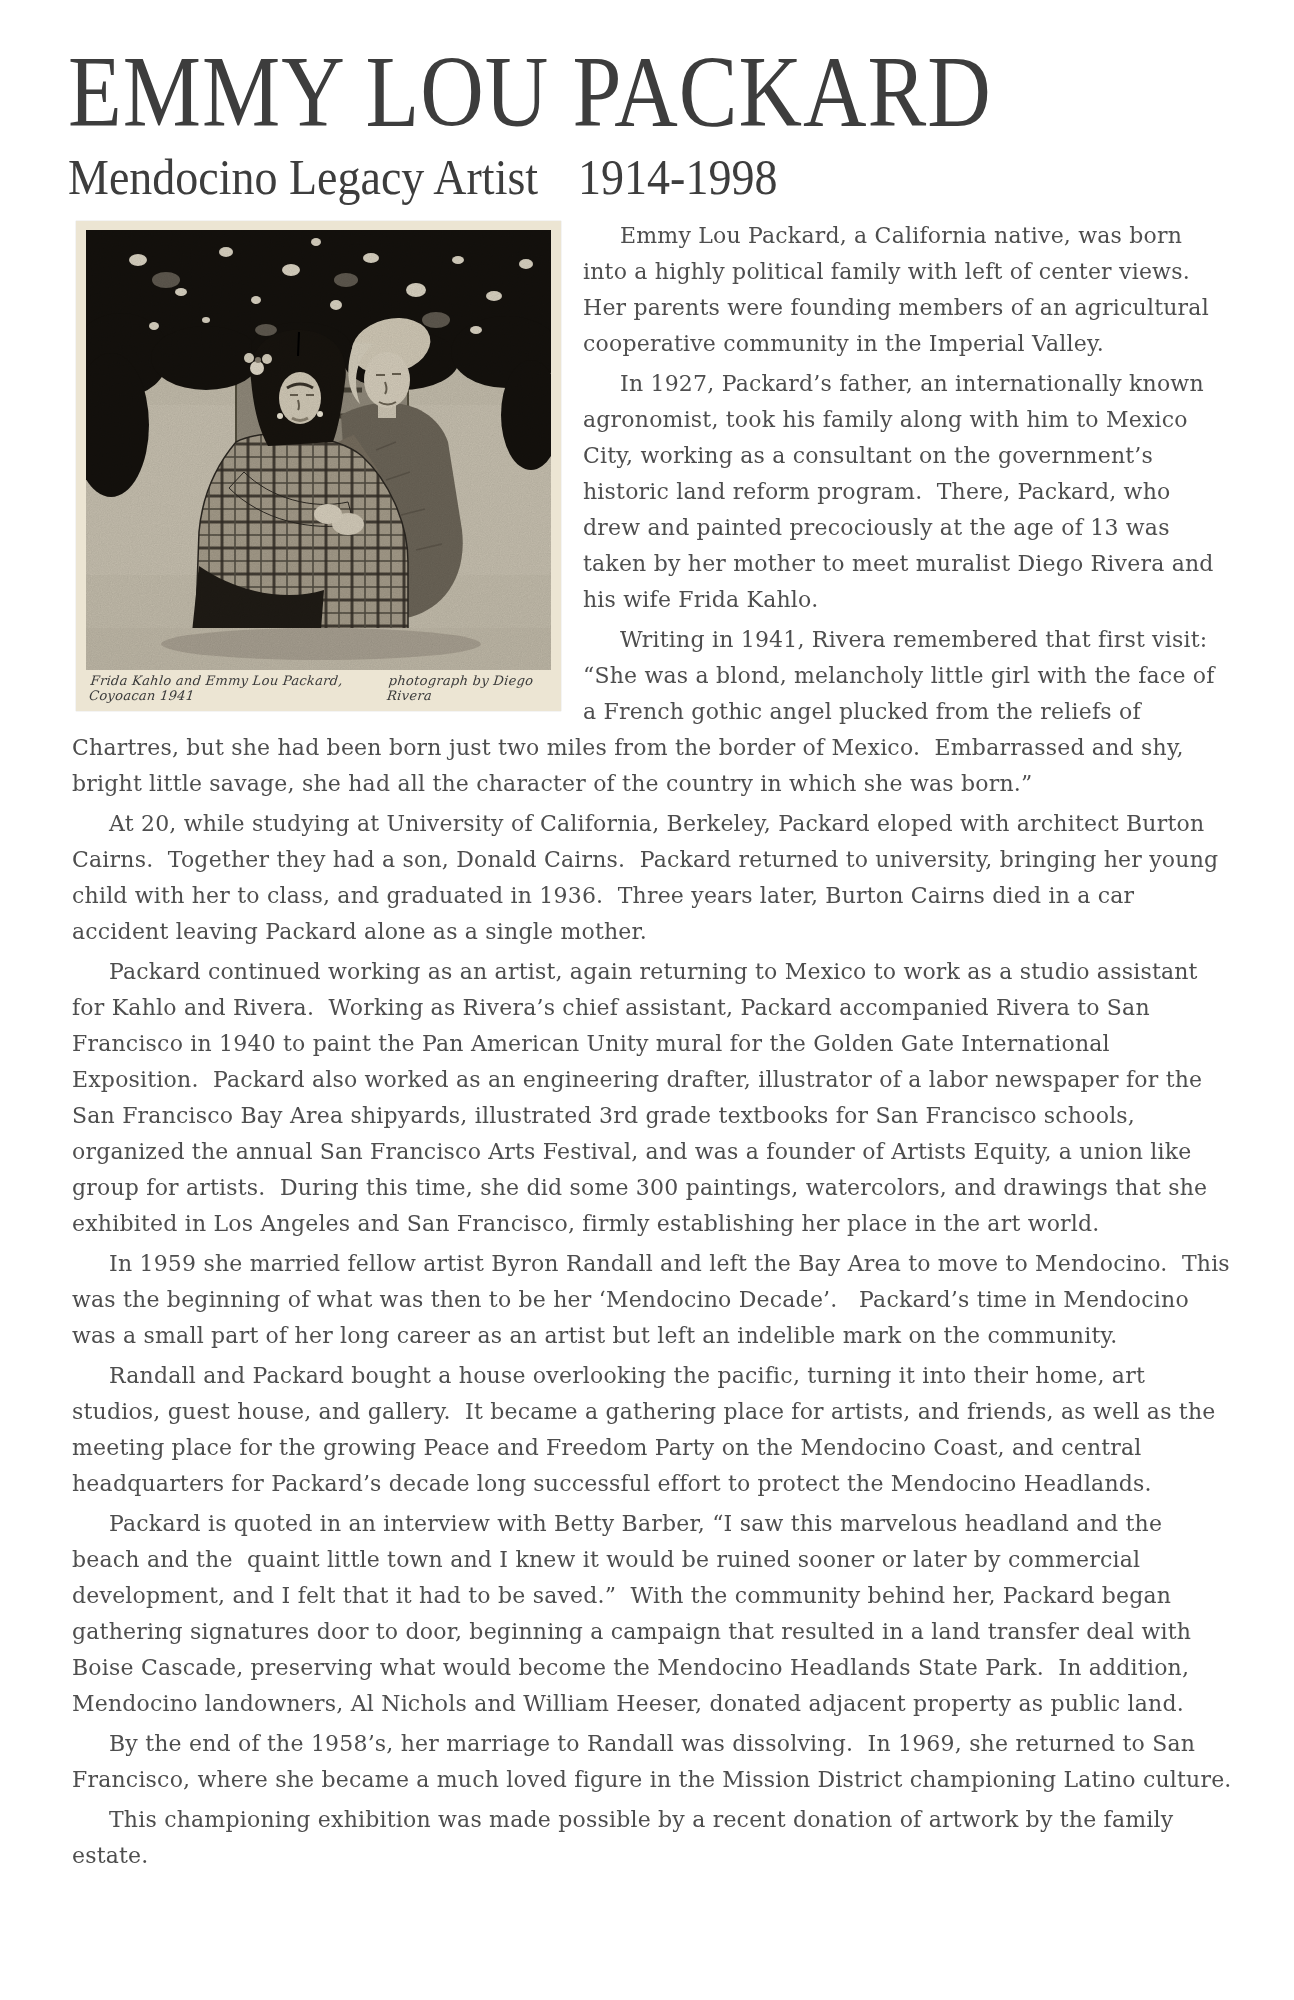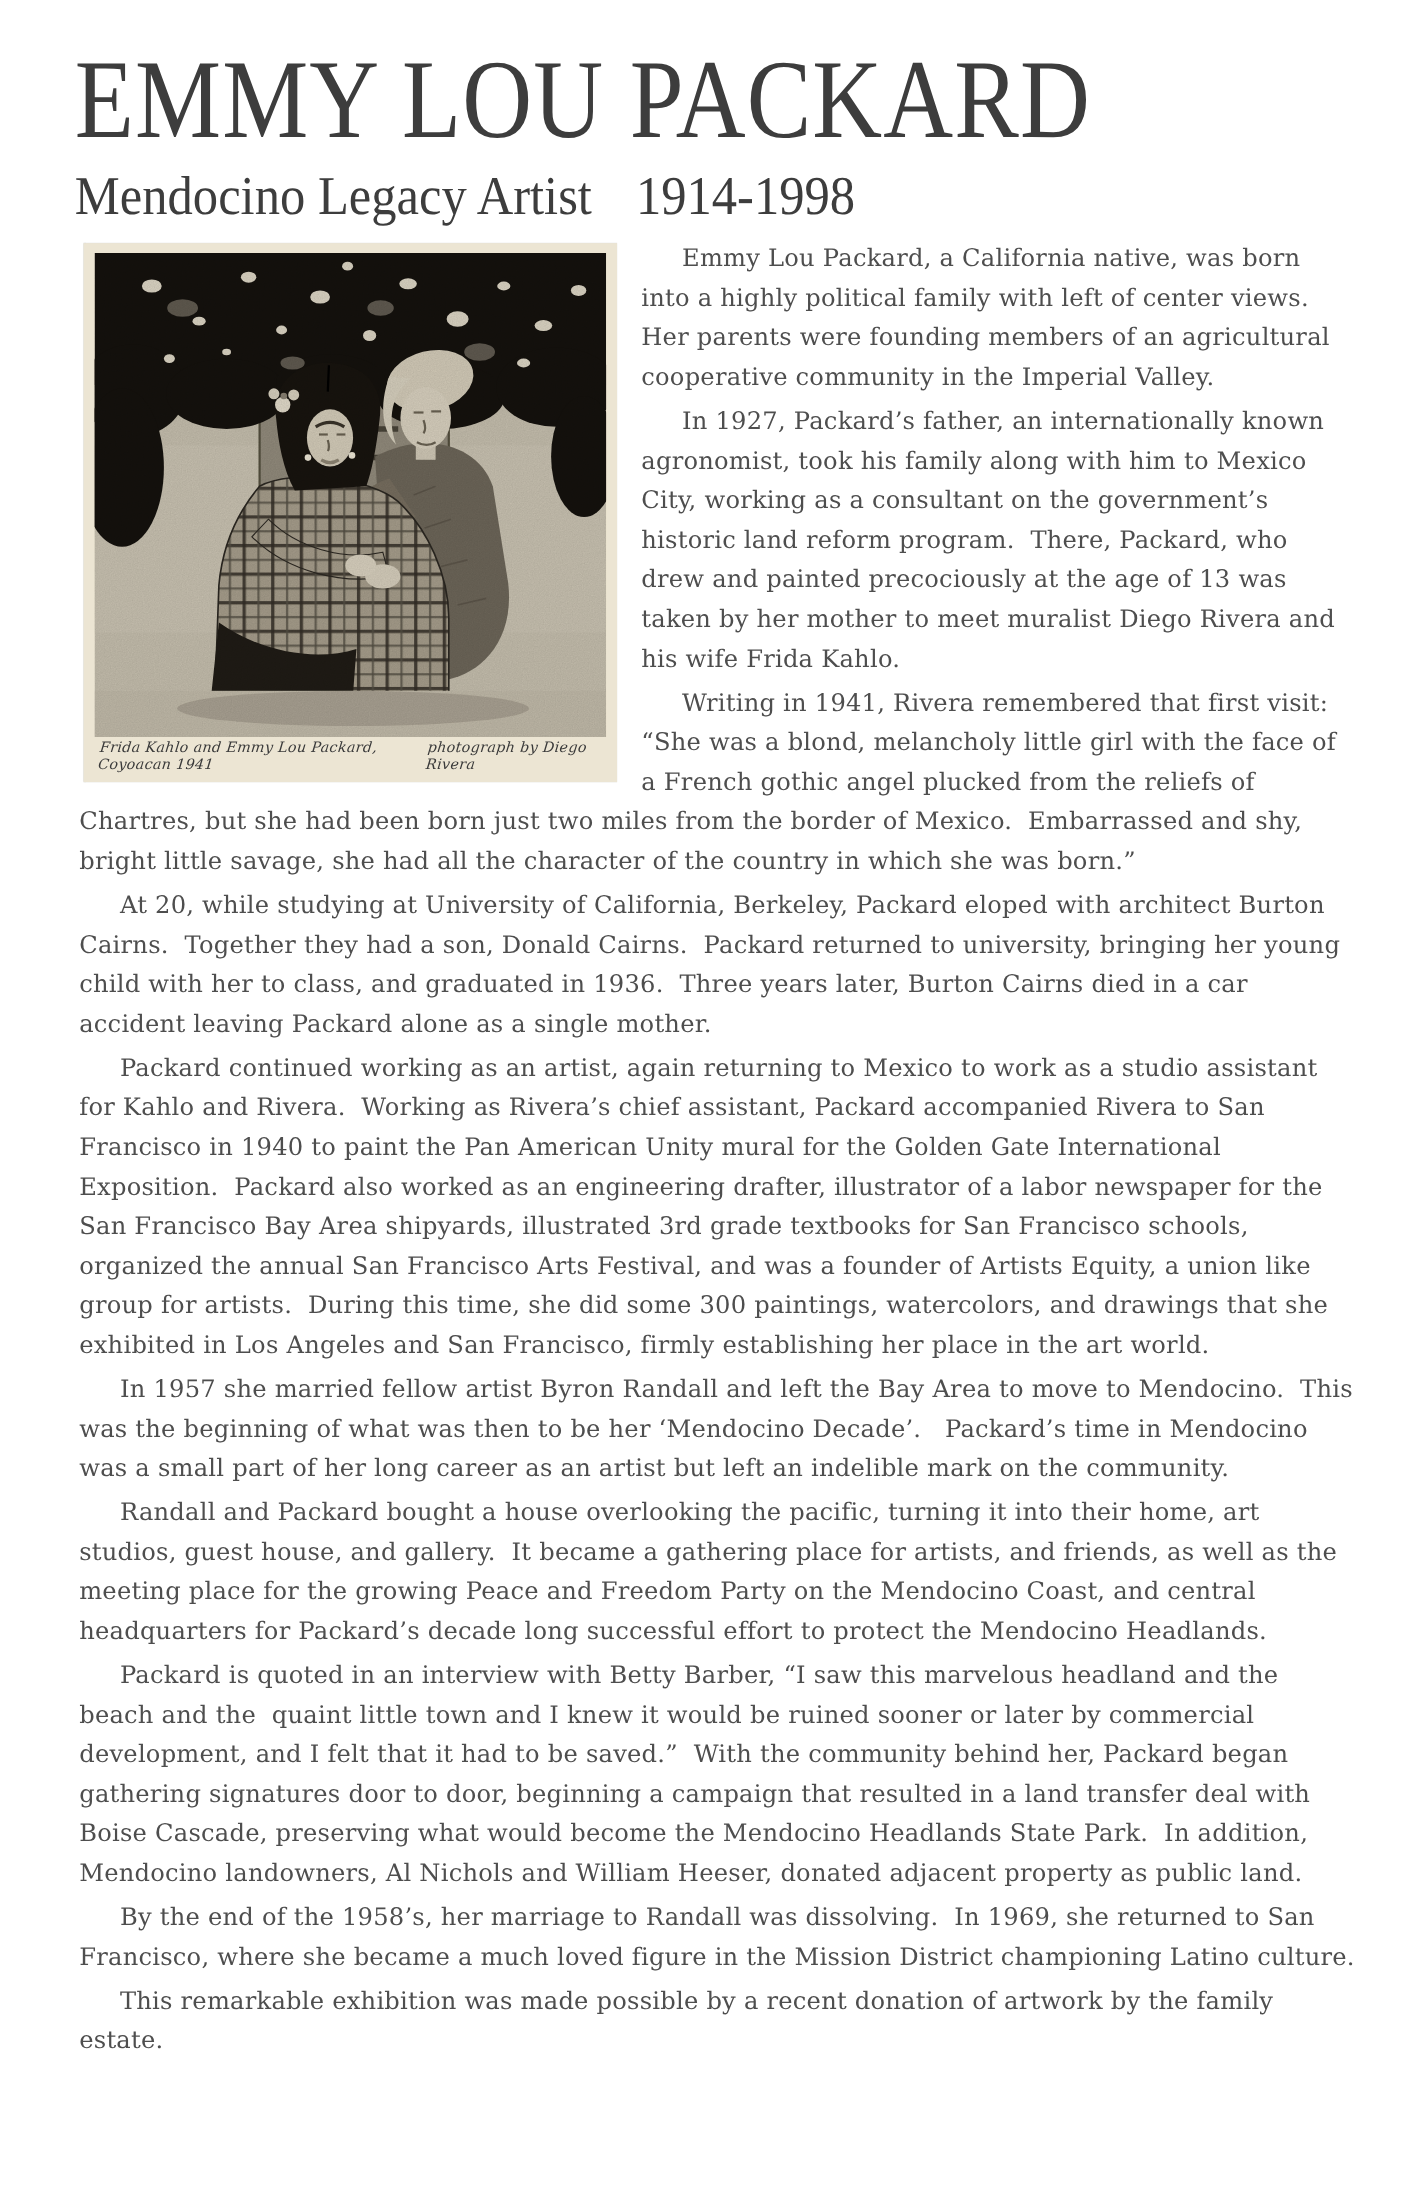--- a/index.html
+++ b/index.html
@@ -224,20 +224,20 @@
         <span class="cap-left">Frida Kahlo and Emmy Lou Packard, Coyoacan 1941</span>
         <span class="cap-right">photograph by Diego Rivera</span>
       </figcaption>
     </figure>
 
     <p>Emmy Lou Packard, a California native, was born into a highly political family with left of center views.  Her parents were founding members of an agricultural cooperative community in the Imperial Valley.</p>
     <p>In 1927, Packard’s father, an internationally known agronomist, took his family along with him to Mexico City, working as a consultant on the government’s historic land reform program.  There, Packard, who drew and painted precociously at the age of 13 was taken by her mother to meet muralist Diego Rivera and his wife Frida Kahlo.</p>
     <p>Writing in 1941, Rivera remembered that first visit: “She was a blond, melancholy little girl with the face of a French gothic angel plucked from the reliefs of Chartres, but she had been born just two miles from the border of Mexico.  Embarrassed and shy, bright little savage, she had all the character of the country in which she was born.”</p>
     <p>At 20, while studying at University of California, Berkeley, Packard eloped with architect Burton Cairns.  Together they had a son, Donald Cairns.  Packard returned to university, bringing her young child with her to class, and graduated in 1936.  Three years later, Burton Cairns died in a car accident leaving Packard alone as a single mother.</p>
     <p>Packard continued working as an artist, again returning to Mexico to work as a studio assistant for Kahlo and Rivera.  Working as Rivera’s chief assistant, Packard accompanied Rivera to San Francisco in 1940 to paint the Pan American Unity mural for the Golden Gate International Exposition.  Packard also worked as an engineering drafter, illustrator of a labor newspaper for the San Francisco Bay Area shipyards, illustrated 3rd grade textbooks for San Francisco schools, organized the annual San Francisco Arts Festival, and was a founder of Artists Equity, a union like group for artists.  During this time, she did some 300 paintings, watercolors, and drawings that she exhibited in Los Angeles and San Francisco, firmly establishing her place in the art world.</p>
-    <p>In 1957 she married fellow artist Byron Randall and left the Bay Area to move to Mendocino.  This was the beginning of what was then to be her ‘Mendocino Decade’.   Packard’s time in Mendocino was a small part of her long career as an artist but left an indelible mark on the community.</p>
+    <p>In 1959 she married fellow artist Byron Randall and left the Bay Area to move to Mendocino.  This was the beginning of what was then to be her ‘Mendocino Decade’.   Packard’s time in Mendocino was a small part of her long career as an artist but left an indelible mark on the community.</p>
     <p>Randall and Packard bought a house overlooking the pacific, turning it into their home, art studios, guest house, and gallery.  It became a gathering place for artists, and friends, as well as the meeting place for the growing Peace and Freedom Party on the Mendocino Coast, and central headquarters for Packard’s decade long successful effort to protect the Mendocino Headlands.</p>
     <p>Packard is quoted in an interview with Betty Barber, “I saw this marvelous headland and the beach and the  quaint little town and I knew it would be ruined sooner or later by commercial development, and I felt that it had to be saved.”  With the community behind her, Packard began gathering signatures door to door, beginning a campaign that resulted in a land transfer deal with Boise Cascade, preserving what would become the Mendocino Headlands State Park.  In addition, Mendocino landowners, Al Nichols and William Heeser, donated adjacent property as public land.</p>
     <p>By the end of the 1958’s, her marriage to Randall was dissolving.  In 1969, she returned to San Francisco, where she became a much loved figure in the Mission District championing Latino culture.</p>
-    <p>This remarkable exhibition was made possible by a recent donation of artwork by the family estate.</p>
+    <p>This championing exhibition was made possible by a recent donation of artwork by the family estate.</p>
 
   </article>
 </div>
 
 </body></html>

